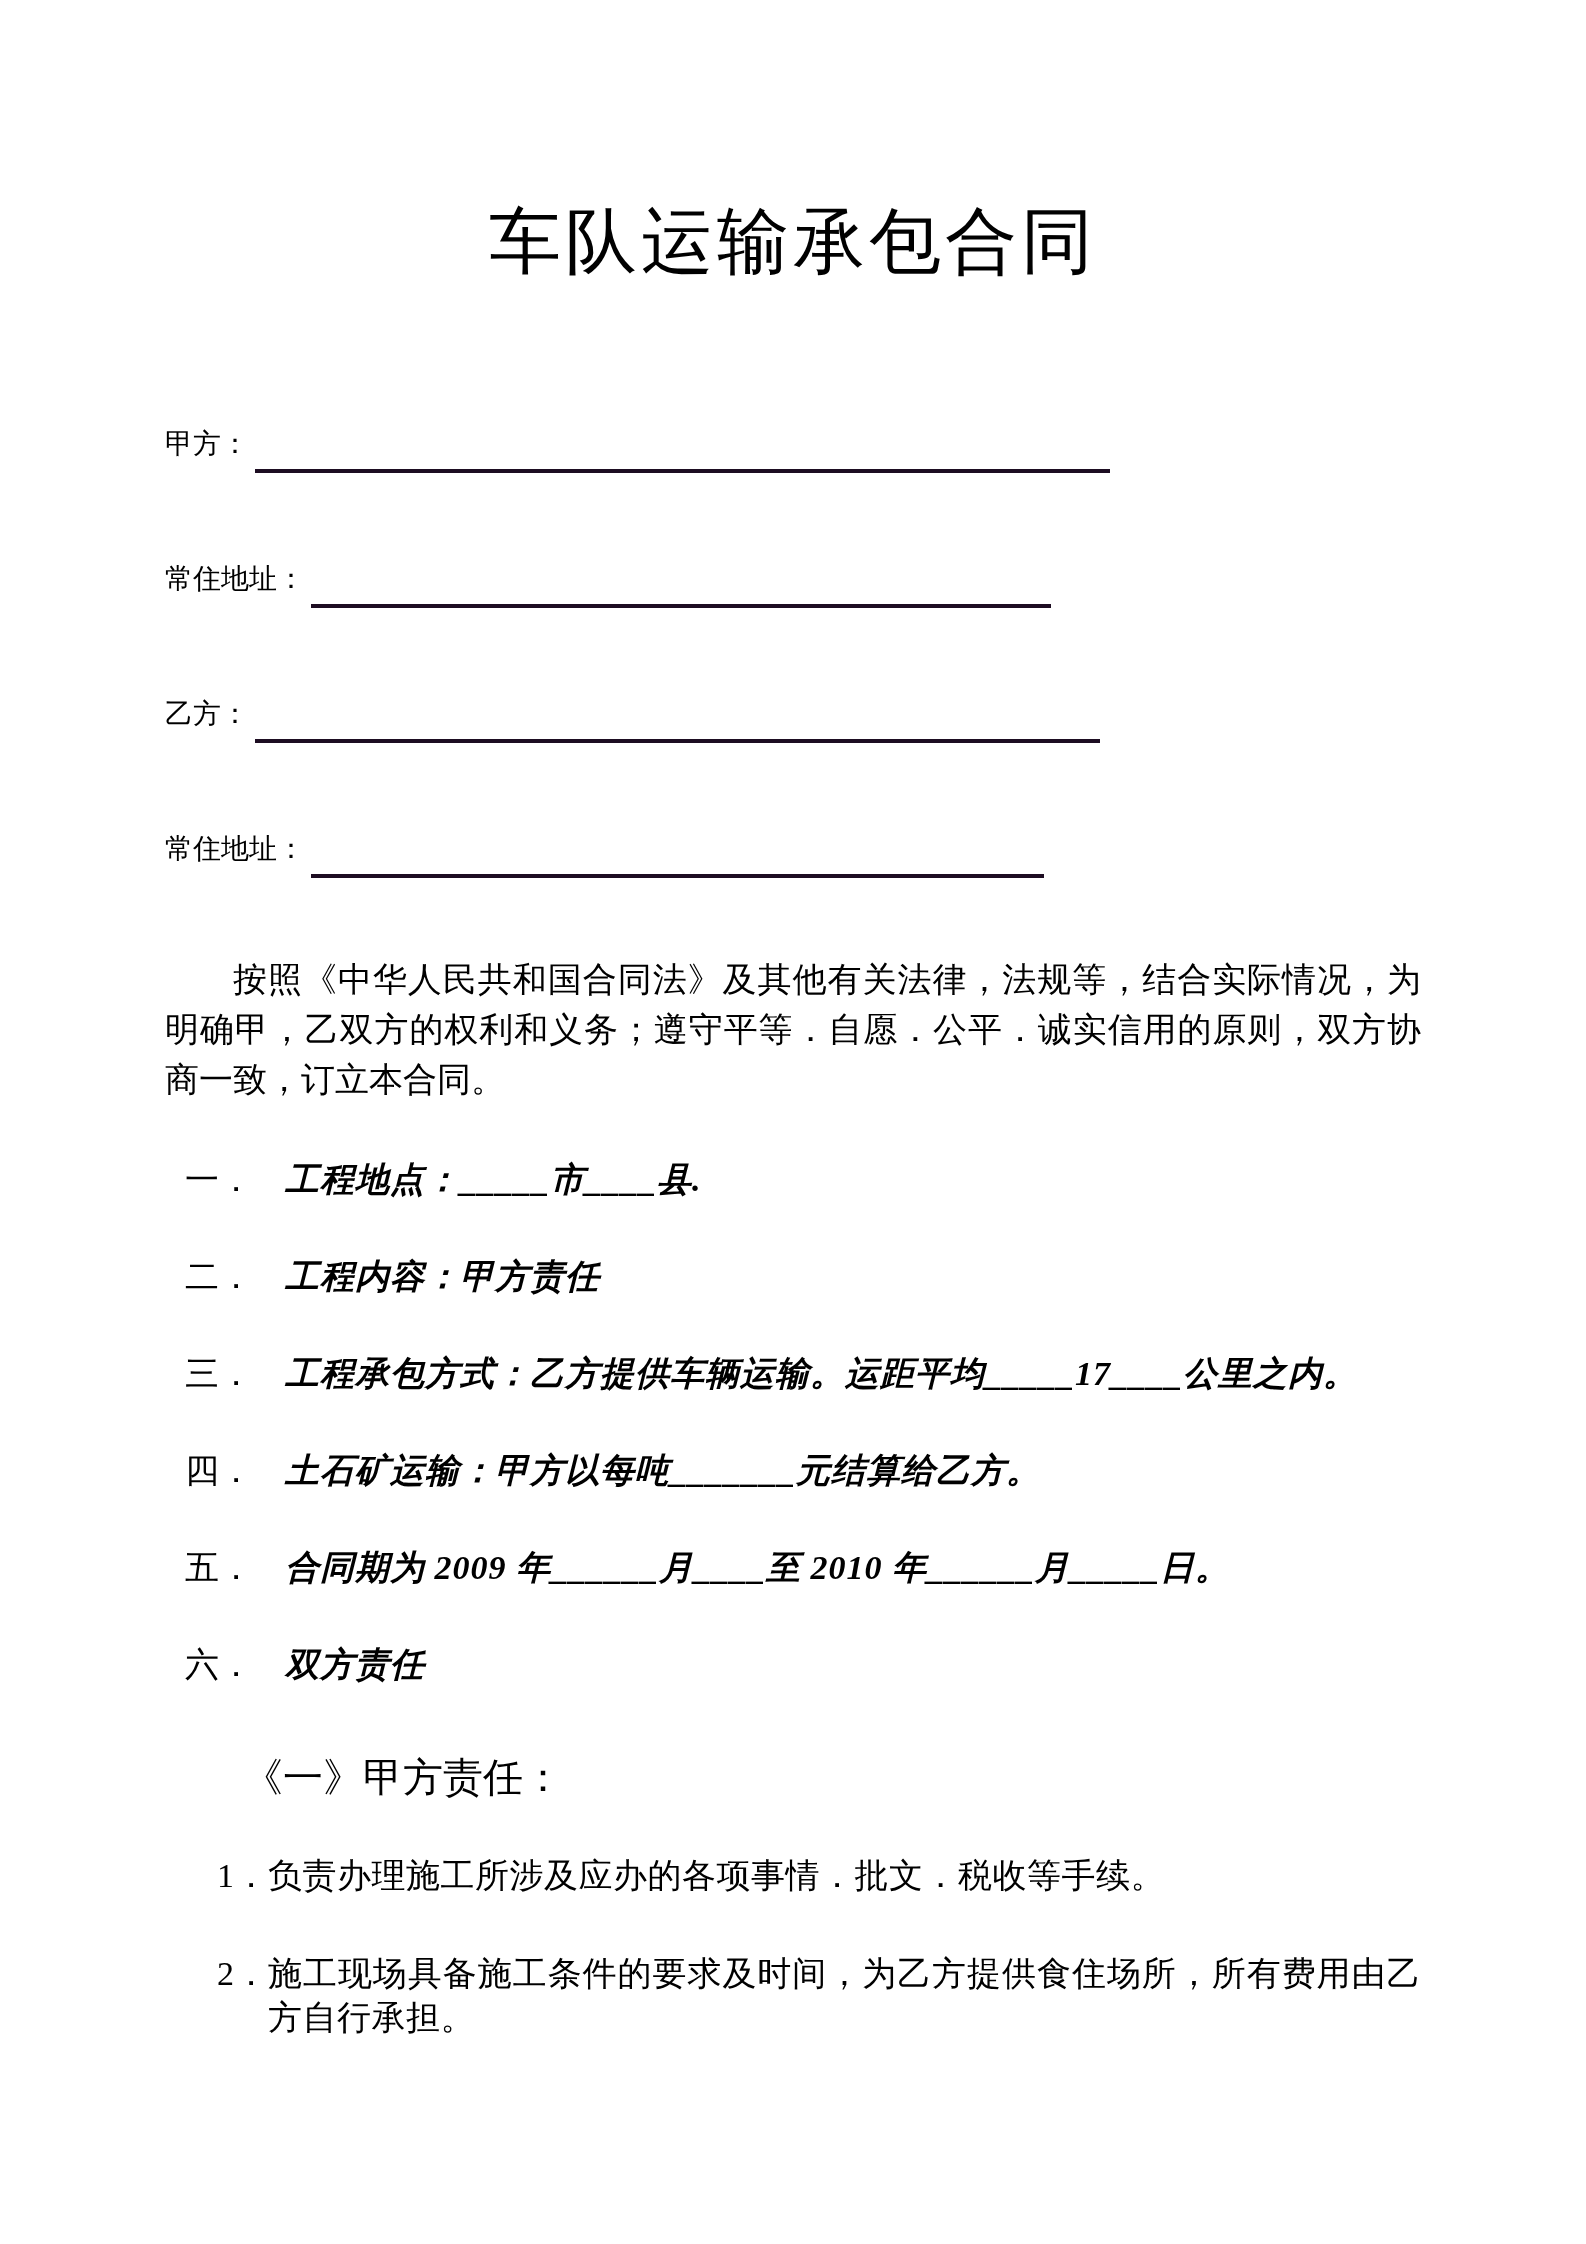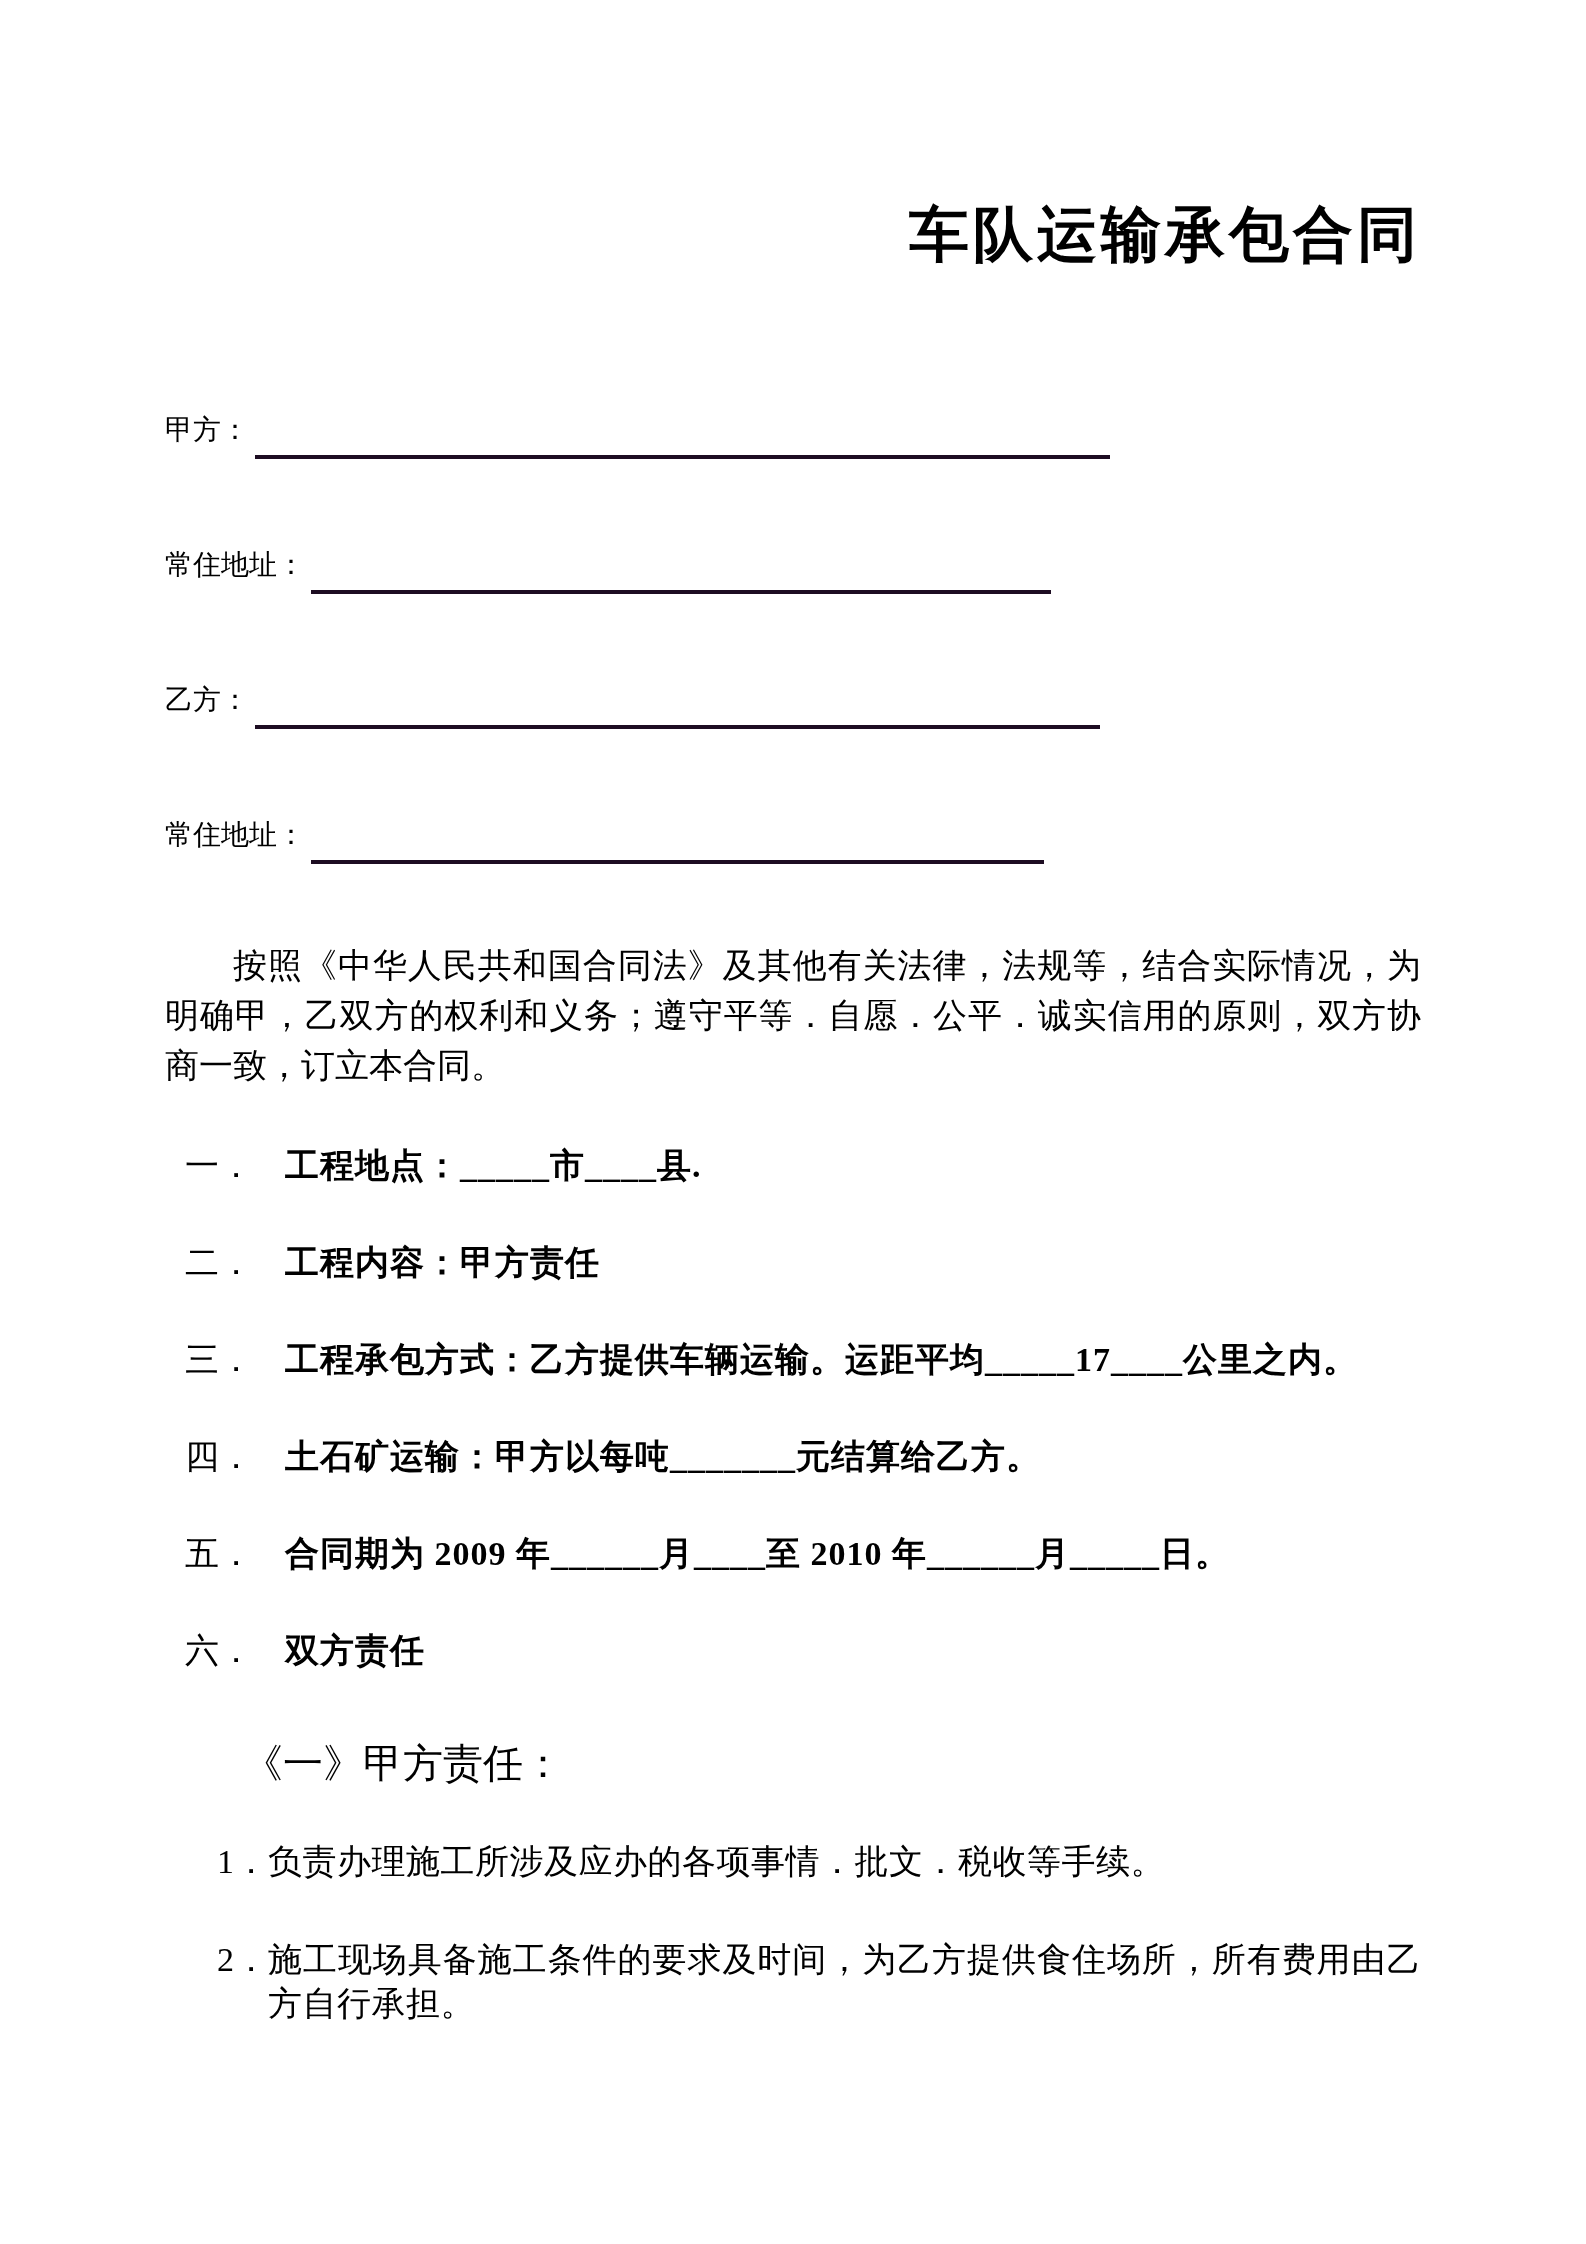--- a/index.html
+++ b/index.html
@@ -9,24 +9,24 @@
     margin: 0 auto;
     background: #ffffff;
     box-sizing: border-box;
     padding: 0 165px;
     overflow: hidden;
     color: #000;
     font-family: "Liberation Serif", "DejaVu Serif", serif;
   }
   .doc-title {
     padding-top: 200px;
-    font-size: 60px;
-    font-weight: 700;
+    font-size: 72px;
+    font-weight: 400;
     line-height: 1.18;
-    text-align: right;
+    text-align: center;
     letter-spacing: 4px;
     white-space: nowrap;
   }
   .parties { margin-top: 130px; }
   .party-row {
     display: flex;
     align-items: flex-end;
     font-size: 28px;
     line-height: 58px;
     margin-bottom: 77px;
@@ -46,21 +46,21 @@
     text-align: justify;
   }
   .clauses { margin-top: 15px; }
   .clause {
     display: flex;
     margin-top: 53px;
     font-size: 34px;
     line-height: 44px;
   }
   .clause-num { flex: 0 0 100px; margin-left: 20px; font-weight: 400; }
-  .clause-text { font-weight: 700; letter-spacing: 1px; }
+  .clause-text { font-weight: 700; letter-spacing: 1px; font-style: italic; }
   .section-heading {
     margin-top: 69px;
     margin-left: 78px;
     font-size: 40px;
     line-height: 44px;
   }
   .sub-items { margin-top: 2px; }
   .sub-item {
     display: flex;
     margin-left: 52px;

